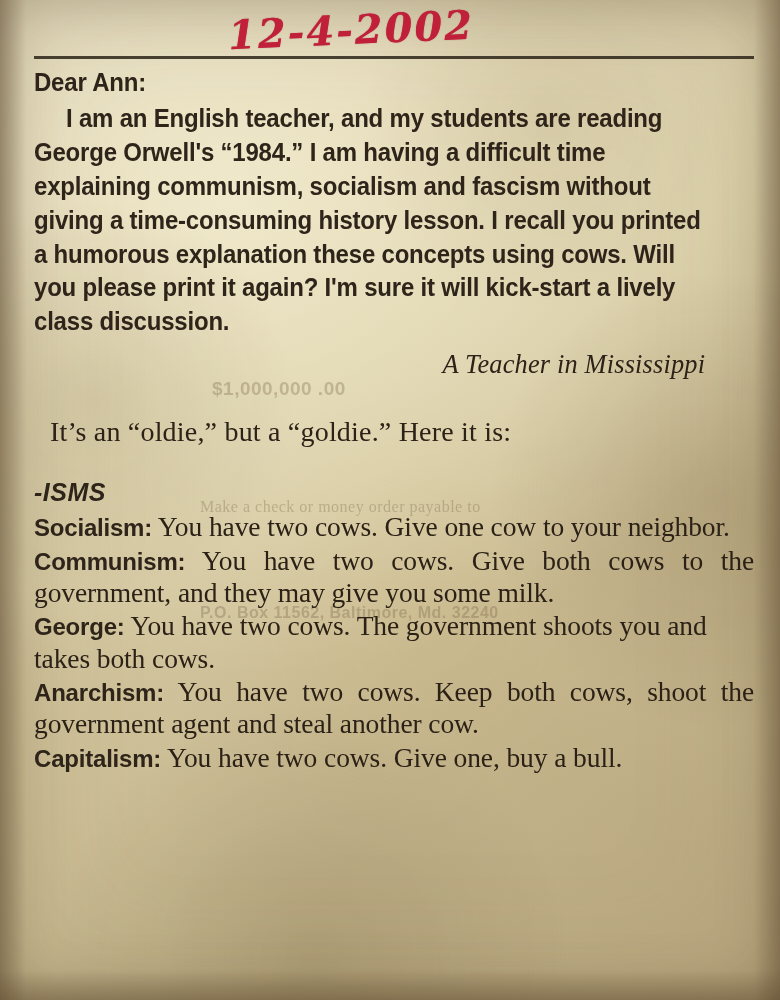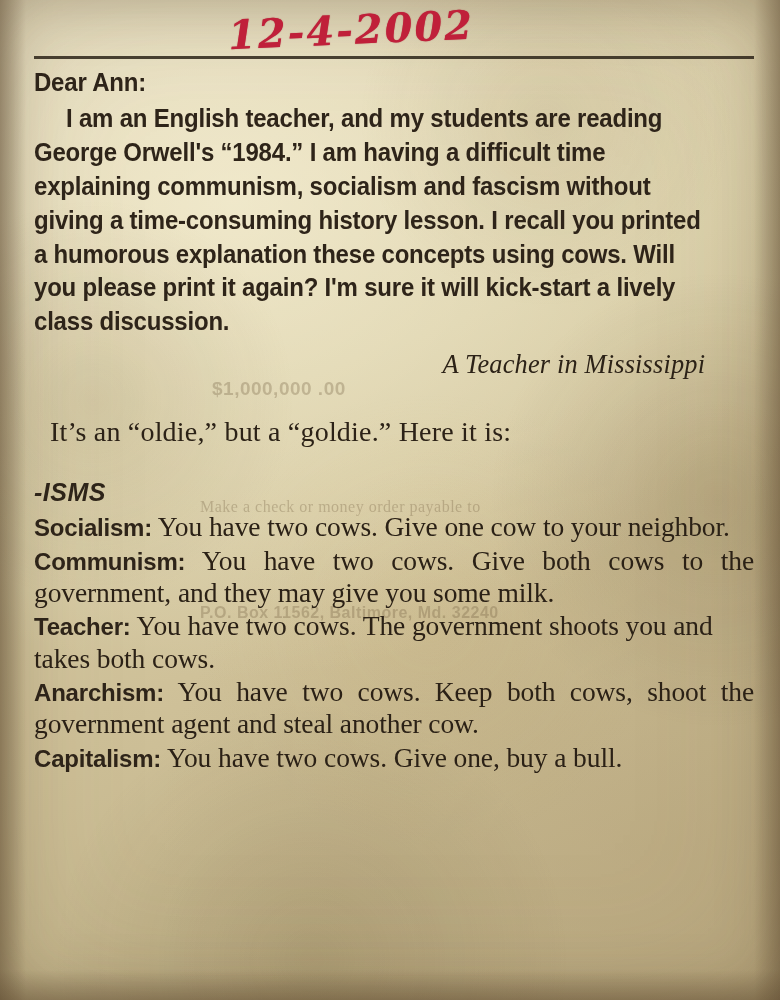--- a/index.html
+++ b/index.html
@@ -215,21 +215,21 @@
     <div class="isms-head">-ISMS</div>
 
     <div class="definitions">
       <div class="def def-socialism">
         <span class="term">Socialism:</span><span> You have two cows. Give one cow to your neighbor.</span>
       </div>
       <div class="def def-communism">
         <span class="term">Communism:</span><span> You have two cows. Give both cows to the government, and they may give you some milk.</span>
       </div>
       <div class="def def-nazism">
-        <span class="term">Teacher:</span><span> You have two cows. The government shoots you and takes both cows.</span>
+        <span class="term">George:</span><span> You have two cows. The government shoots you and takes both cows.</span>
       </div>
       <div class="def def-anarchism">
         <span class="term">Anarchism:</span><span> You have two cows. Keep both cows, shoot the government agent and steal another cow.</span>
       </div>
       <div class="def def-capitalism">
         <span class="term">Capitalism:</span><span> You have two cows. Give one, buy a bull.</span>
       </div>
     </div>
 
   </div>

